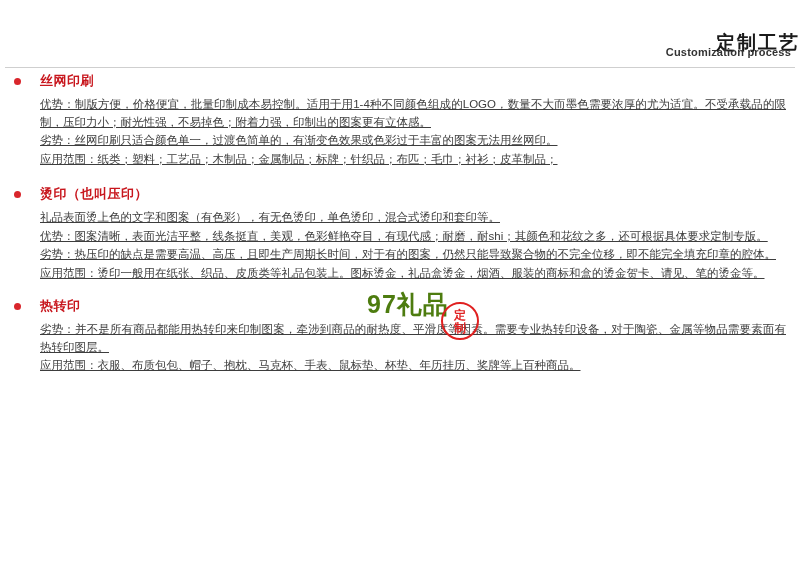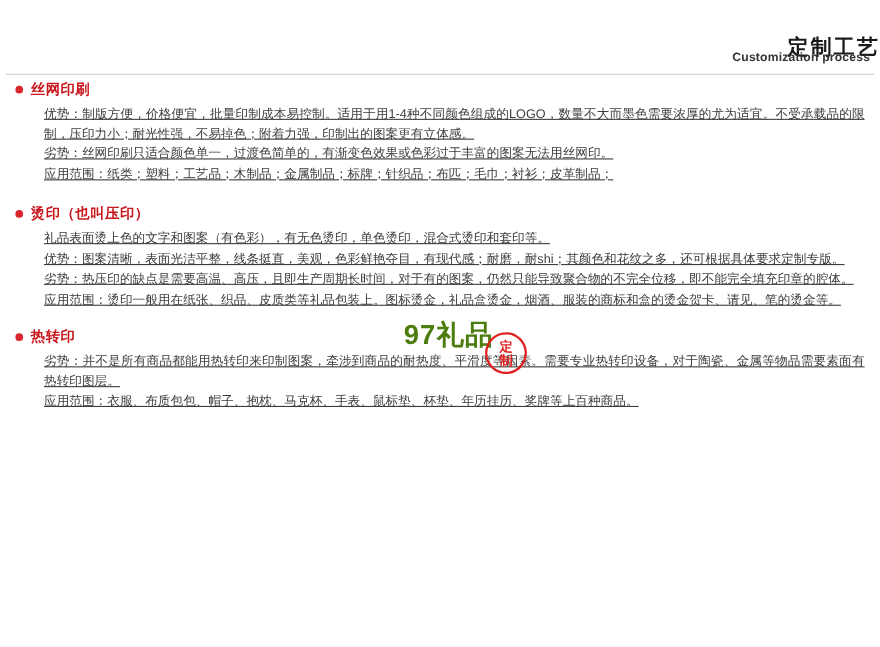--- a/index.html
+++ b/index.html
@@ -58,20 +58,21 @@
     padding: 0 0 0 0;
   }
   .section {
     margin: 0 0 0 0;
     padding: 0 14px 0 14px;
   }
   .sec-head {
     display: flex;
     align-items: center;
     margin-bottom: 6px;
+    gap: 12px;
   }
   .bullet {
     width: 7px;
     height: 7px;
     border-radius: 50%;
     background: #d9262c;
     margin-right: 7px;
     flex: 0 0 auto;
     display: inline-block;
   }

